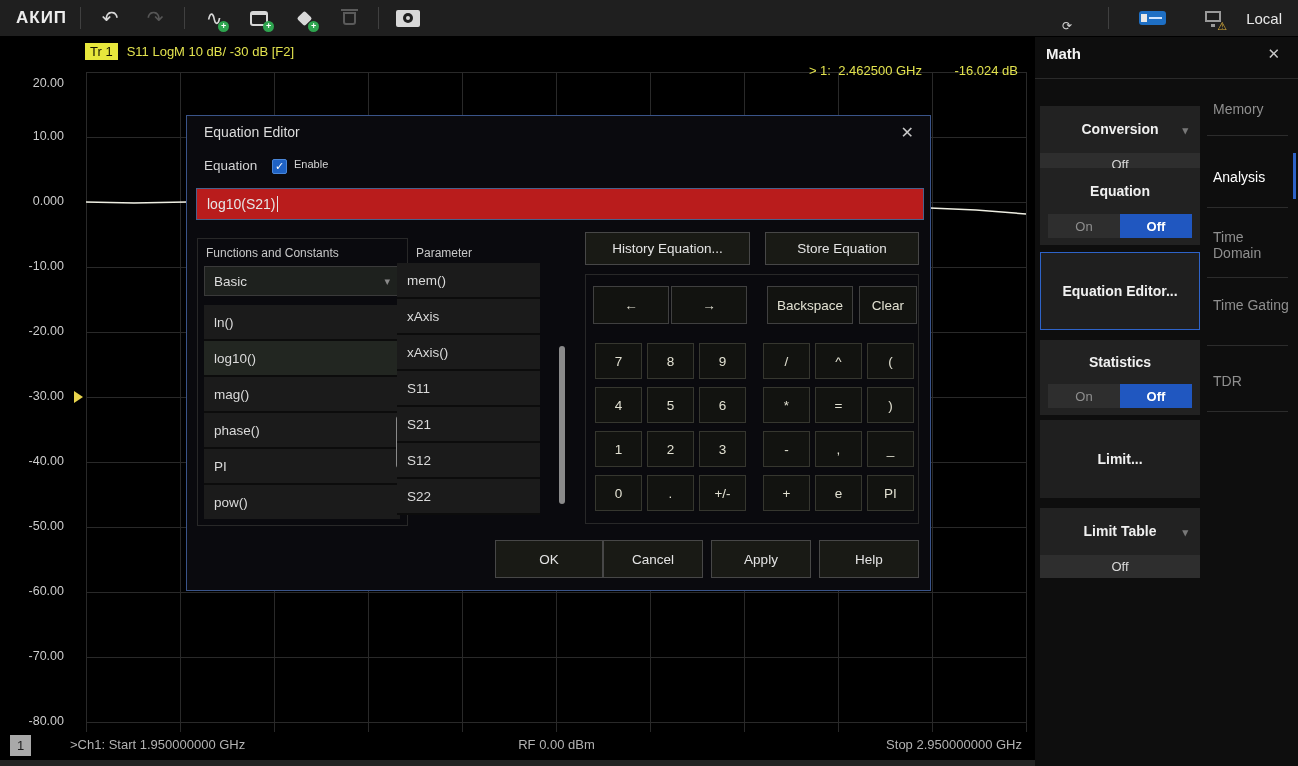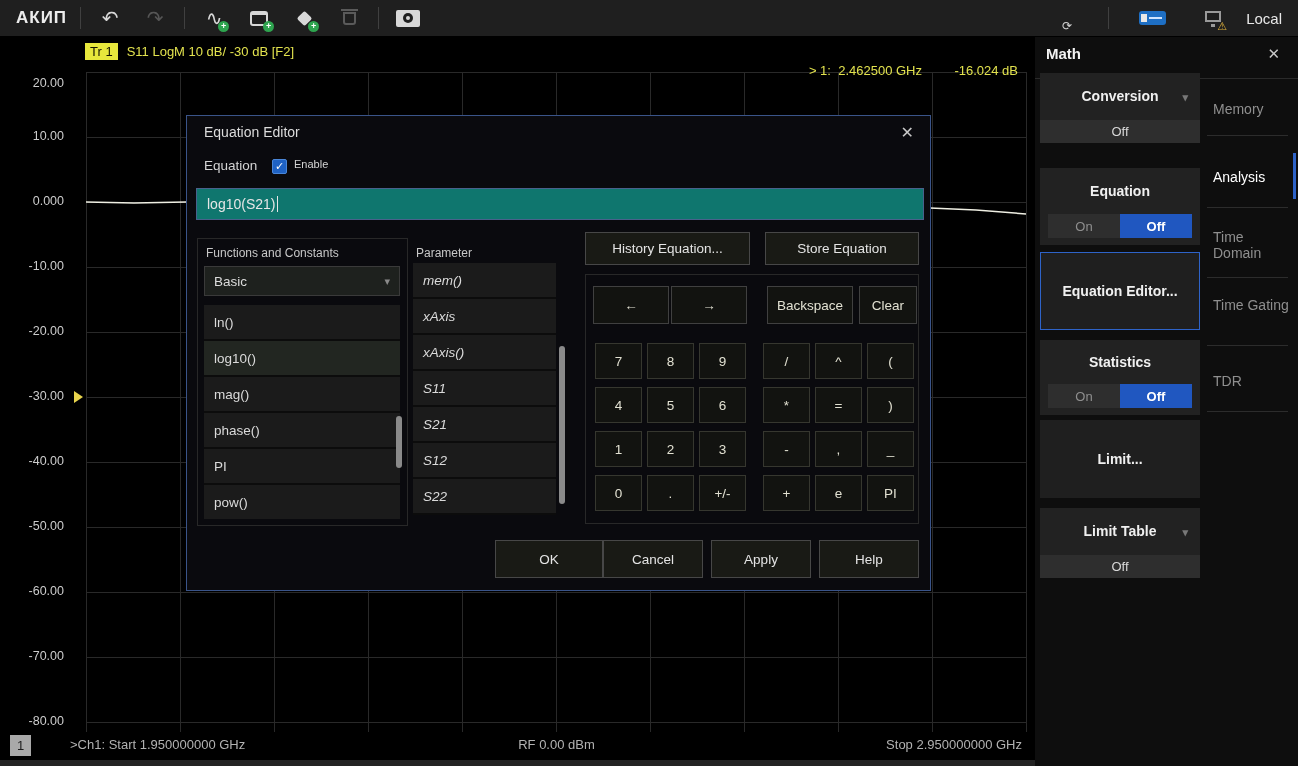--- a/index.html
+++ b/index.html
@@ -97,21 +97,21 @@
   
   .dialog { position:absolute; left:186px; top:115px; width:745px; height:476px;
             background:#0a0a0e; border:1px solid #3a5489; }
   .dlg-title { position:absolute; left:17px; top:8px; font-size:14px; color:#dcdcdc; }
   .dlg-close { position:absolute; right:16px; top:7px; font-size:16px; color:#c8c8c8; }
   .dlg-eq-label { position:absolute; left:17px; top:42px; font-size:13.5px; color:#d4d4d4; }
   .dlg-check { position:absolute; left:85px; top:43px; width:15px; height:15px; background:#1f62c4;
                border:1px solid #4a86d8; border-radius:2px; color:#fff; font-size:11px;
                display:flex; align-items:center; justify-content:center; }
   .dlg-enable { position:absolute; left:107px; top:42px; font-size:11px; color:#d4d4d4; }
-  .dlg-input { position:absolute; left:9px; top:72px; width:728px; height:32px; background:#0f766e;
+  .dlg-input { position:absolute; left:9px; top:72px; width:728px; height:32px; background:#b91c1c;
                border:1px solid #49618c; display:flex; align-items:center; padding-left:10px;
                font-size:14px; color:#e6e6e6; }
   .caret { display:inline-block; width:1px; height:16px; background:#e6e6e6; margin-left:1px; }
 
   .secA { position:absolute; left:10px; top:122px; width:211px; height:288px; border:1px solid #282828; }
   .sec-title { position:absolute; font-size:12px; color:#c8c8c8; }
   .dropdown { position:absolute; left:17px; top:150px; width:196px; height:30px; background:#1e211e;
               border:1px solid #3a3a3a; display:flex; align-items:center; padding:0 9px;
               font-size:13.5px; color:#dcdcdc; }
   .dd-arrow { margin-left:auto; color:#8a8a8a; font-size:11px; }
@@ -214,21 +214,21 @@
   <span class="st-left">&gt;Ch1: Start 1.950000000 GHz</span>
   <span class="st-right">Stop 2.950000000 GHz</span>
 </div>
 <div class="bottomstrip"></div>
 
 <div class="panel">
   <span class="panel-title">Math</span>
   <span class="panel-close">✕</span>
   <div class="panel-hsep"></div>
 
-  <div class="grp" style="top:36px;">
+  <div class="grp" style="top:69px;">
     <div class="grp-label" style="line-height:47px;">
       <span>Conversion</span>
       <span class="grp-arrow">▾</span>
     </div>
     <div class="grp-val">Off</div>
   </div>
 
   <div class="grp" style="top:131px;">
     <div class="grp-label" style="line-height:46px;">Equation</div>
     <div class="toggle">
@@ -295,21 +295,21 @@
     <div class="row">ln()</div>
     <div class="row hl">log10()</div>
     <div class="row">mag()</div>
     <div class="row">phase()</div>
     <div class="row">PI</div>
     <div class="row">pow()</div>
   </div>
   <div class="vscroll" style="left:209px; top:300px; height:52px;"></div>
 
   <span class="sec-title" style="left:229px; top:130px;">Parameter</span>
-  <div class="listcol" style="left:226px; top:147px; width:143px; height:253px;font-style:italic;">
+  <div class="listcol" style="left:210px; top:147px; width:143px; height:253px;">
     <div class="row">mem()</div>
     <div class="row">xAxis</div>
     <div class="row">xAxis()</div>
     <div class="row">S11</div>
     <div class="row">S21</div>
     <div class="row">S12</div>
     <div class="row">S22</div>
   </div>
   <div class="vscroll" style="left:372px; top:230px; height:158px;"></div>
 

